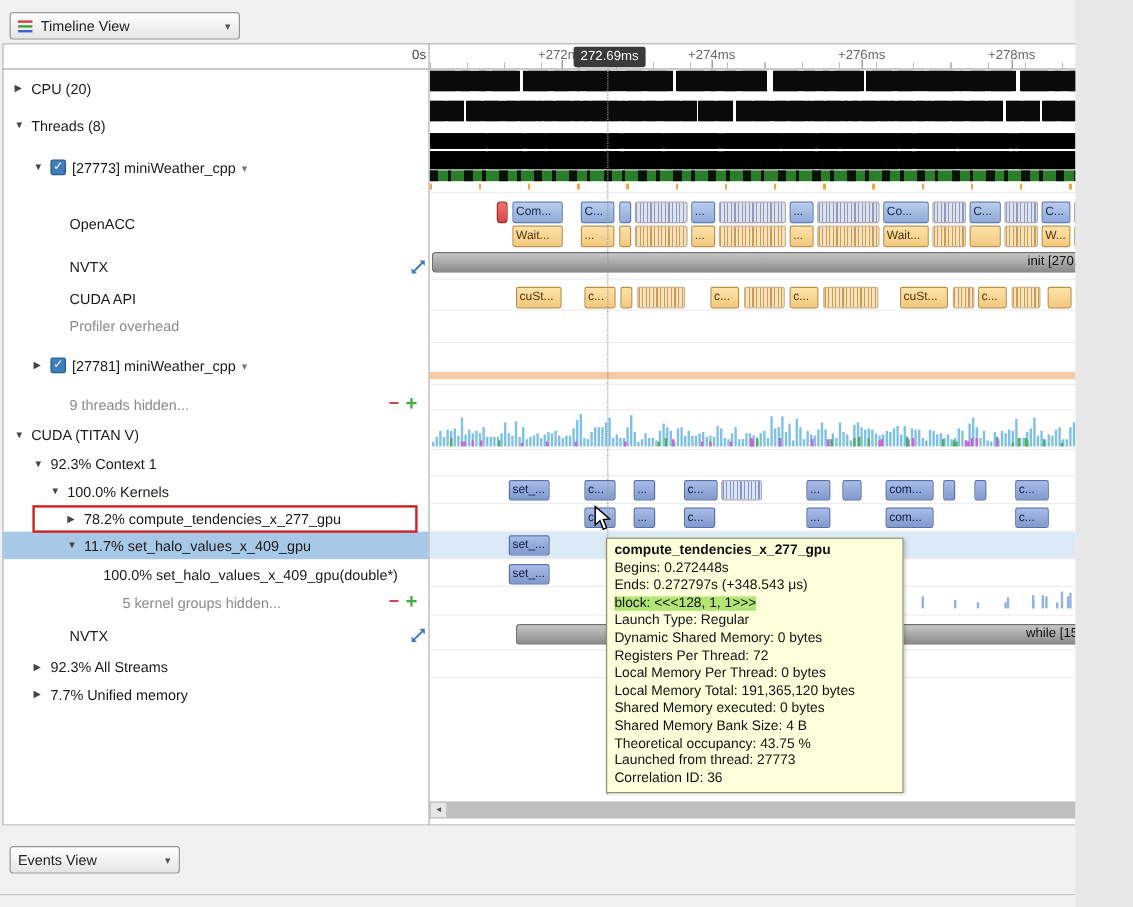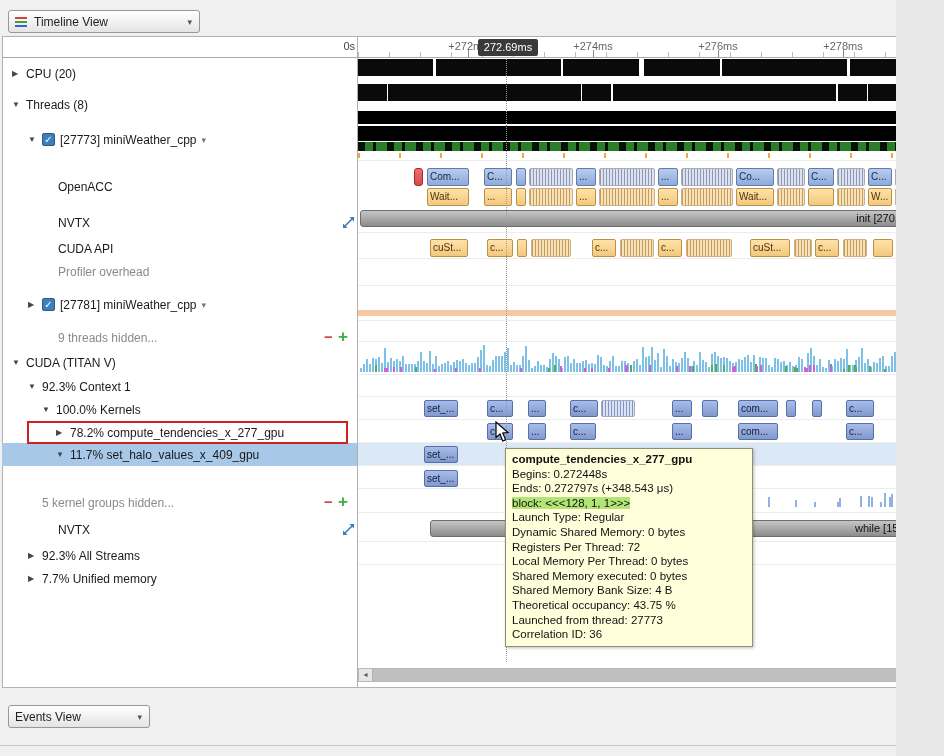--- a/index.html
+++ b/index.html
@@ -408,20 +408,21 @@
   <div class="tip">
     <div class="t">compute_tendencies_x_277_gpu</div>
     <div>
         <div class="tl">Begins: 0.272448s</div>
         <div class="tl">Ends: 0.272797s (+348.543 μs)</div>
         <div class="tl"><span></span><span class="hl">block: &lt;&lt;&lt;128, 1, 1&gt;&gt;&gt;</span></div>
         <div class="tl">Launch Type: Regular</div>
         <div class="tl">Dynamic Shared Memory: 0 bytes</div>
         <div class="tl">Registers Per Thread: 72</div>
         <div class="tl">Local Memory Per Thread: 0 bytes</div>
+        <div class="tl">Local Memory Total: 191,365,120 bytes</div>
         <div class="tl">Shared Memory executed: 0 bytes</div>
         <div class="tl">Shared Memory Bank Size: 4 B</div>
         <div class="tl">Theoretical occupancy: 43.75 %</div>
         <div class="tl">Launched from thread: 27773</div>
         <div class="tl">Correlation ID: 36</div>
       </div>
   </div>
 
   <svg class="cursor" width="15" height="22" viewBox="0 0 15 22">
     <path d="M1 1 L1 16.5 L5 13 L7.7 20 L10.6 18.8 L7.8 12 L13 11.5 Z" fill="#ffffff" stroke="#000" stroke-width="1.2"></path>
@@ -514,21 +515,24 @@
     </div>
     <div class="trow" style="top: 421px; padding-left: 54px;">
       <div class="arrow">▶</div>
       <div class="lbl">78.2% compute_tendencies_x_277_gpu</div>
     </div>
     <div class="redbox" style="top: 421px;"></div>
     <div class="trow sel" style="top: 443px; padding-left: 54px;">
       <div class="arrow">▼</div>
       <div class="lbl">11.7% set_halo_values_x_409_gpu</div>
     </div>
-    <div class="trow" style="top: 491px; padding-left: 40px; align-items: center;">
+    <div class="trow" style="top: 467px; padding-left: 84px;">
+      <div class="lbl">100.0% set_halo_values_x_409_gpu(double*)</div>
+    </div>
+    <div class="trow" style="top: 491px; padding-left: 100px; align-items: center;">
       <div class="lbl gray">5 kernel groups hidden...</div>
       <div class="btn-minus">−</div>
       <div class="btn-plus">+</div>
     </div>
     <div class="trow" style="top: 518px; padding-left: 56px;">
       <div class="lbl">NVTX</div>
       <div class="expandico"><svg width="13" height="13" viewBox="0 0 13 13">
           <path d="M1 12 L5.5 12 L1 7.5 Z" fill="#3a7abd"></path>
           <path d="M12 1 L7.5 1 L12 5.5 Z" fill="#3a7abd"></path>
           <path d="M3 10 L10 3" stroke="#3a7abd" stroke-width="1.6"></path>

